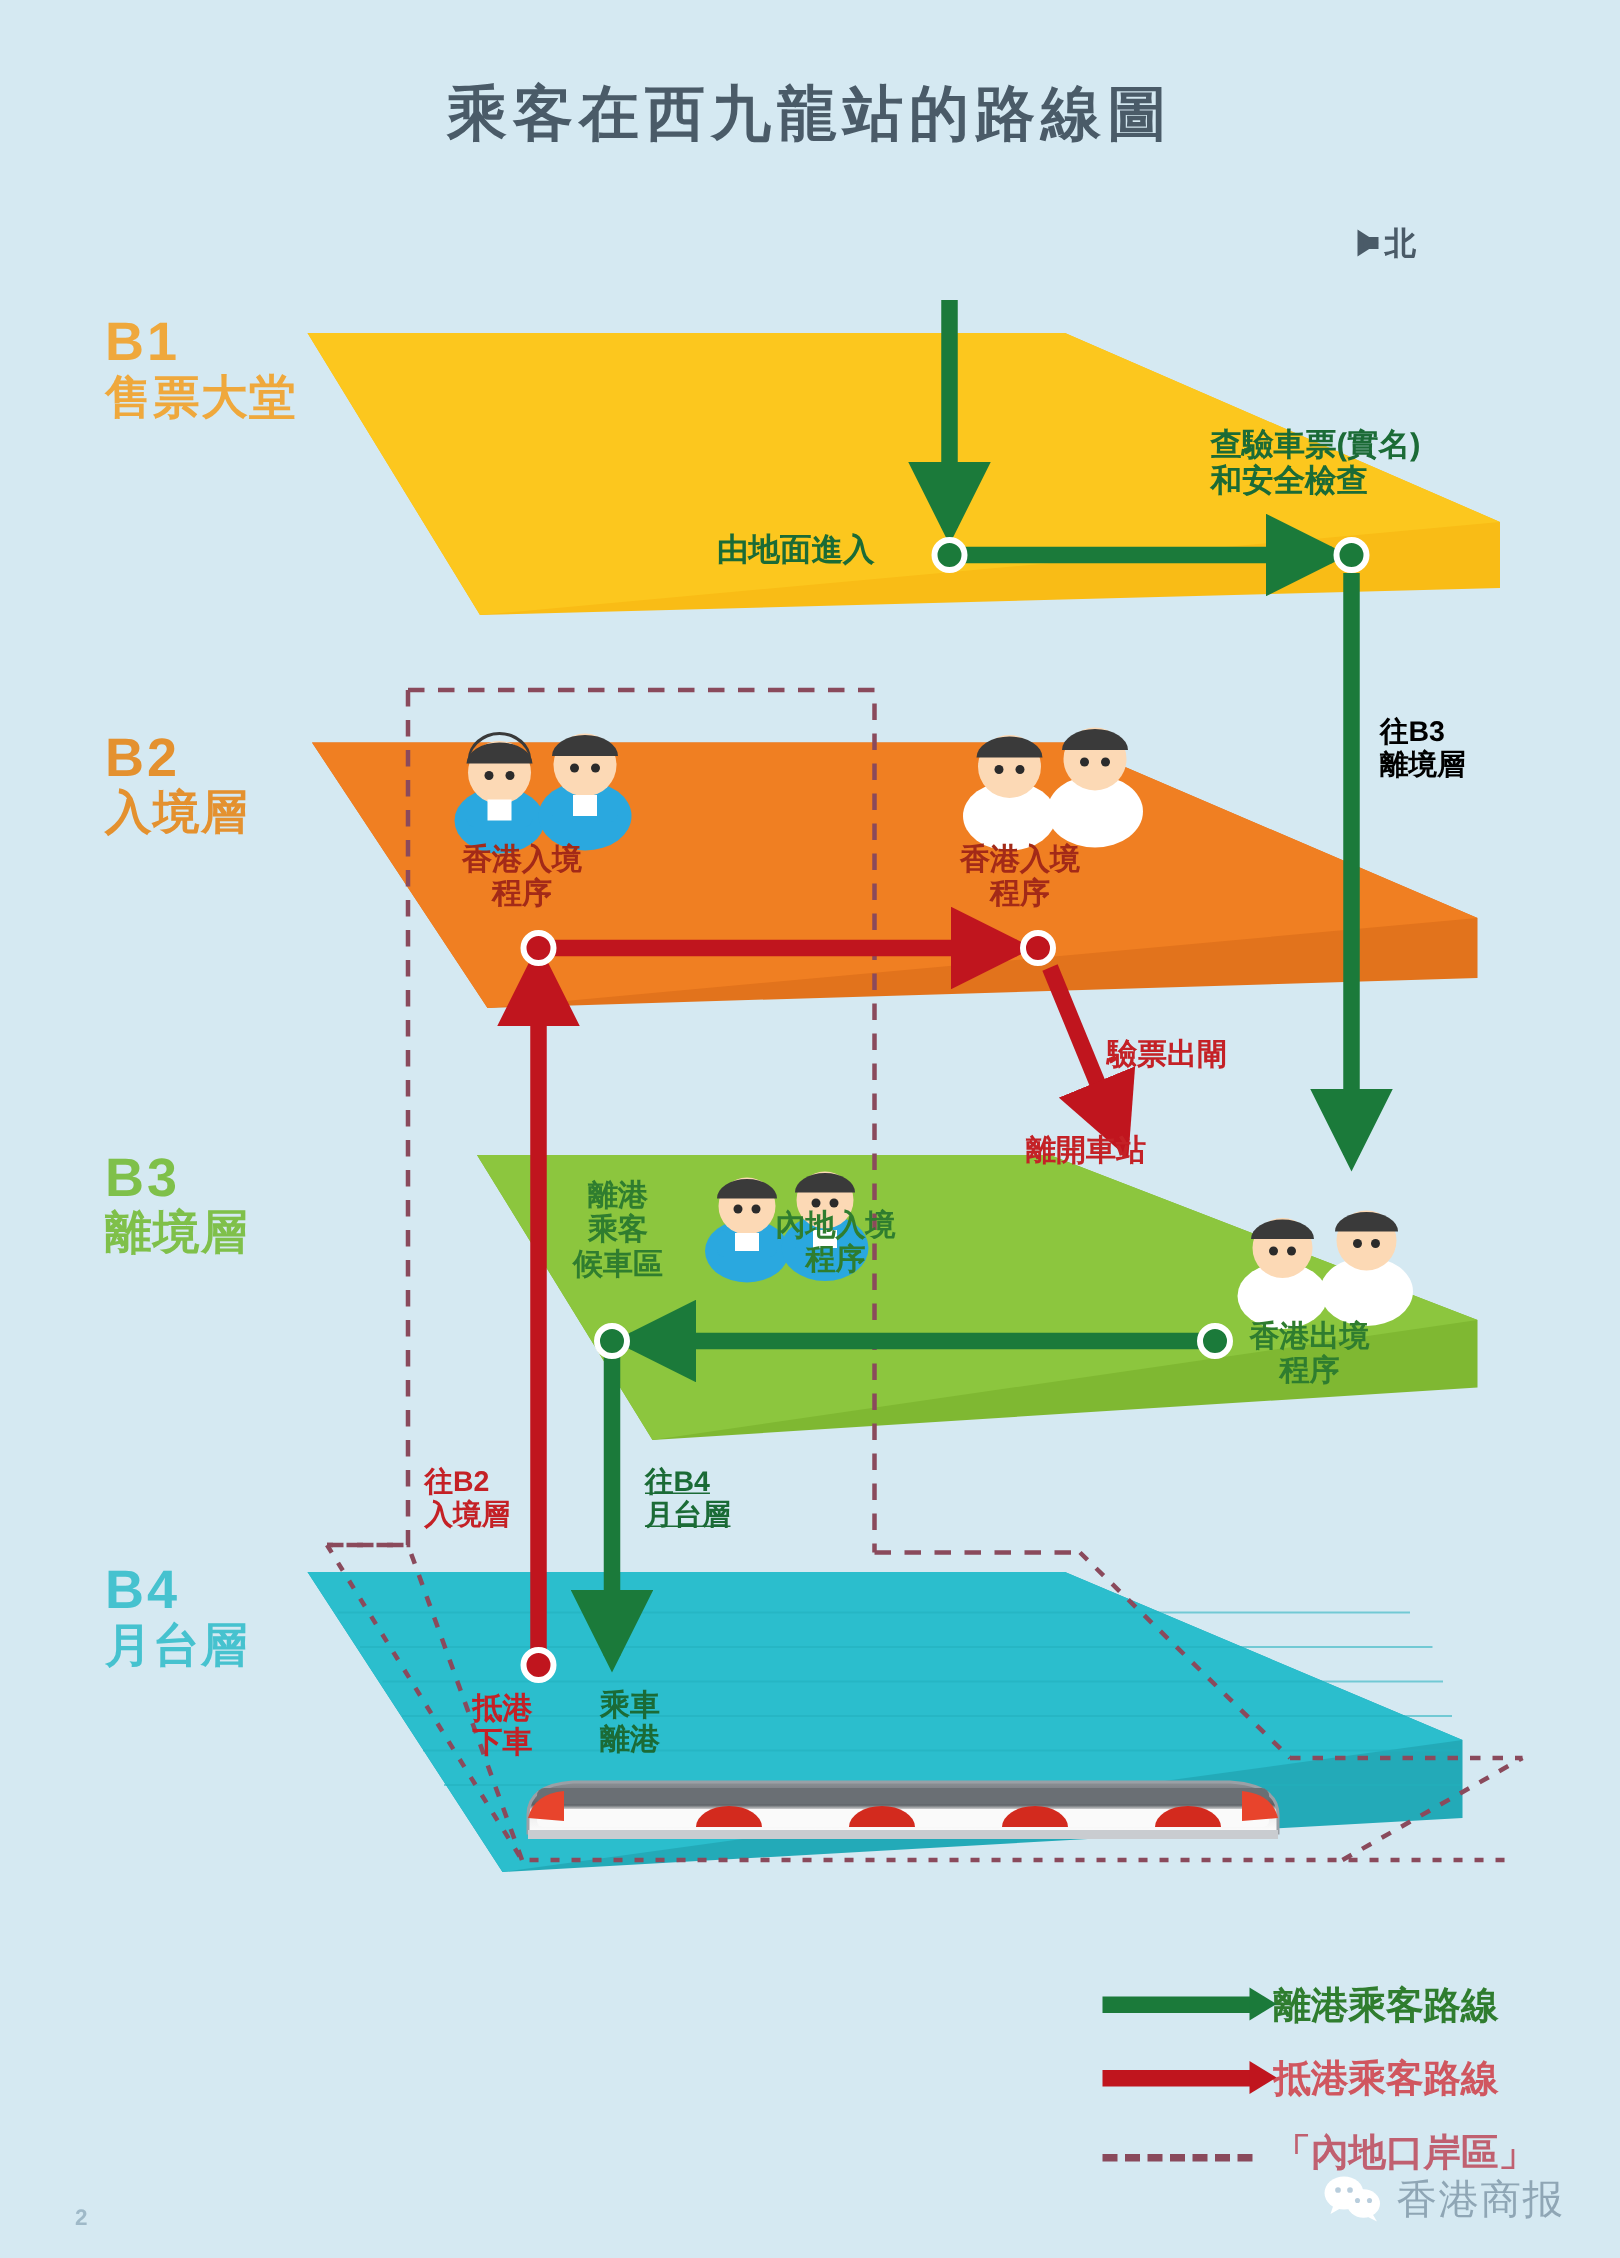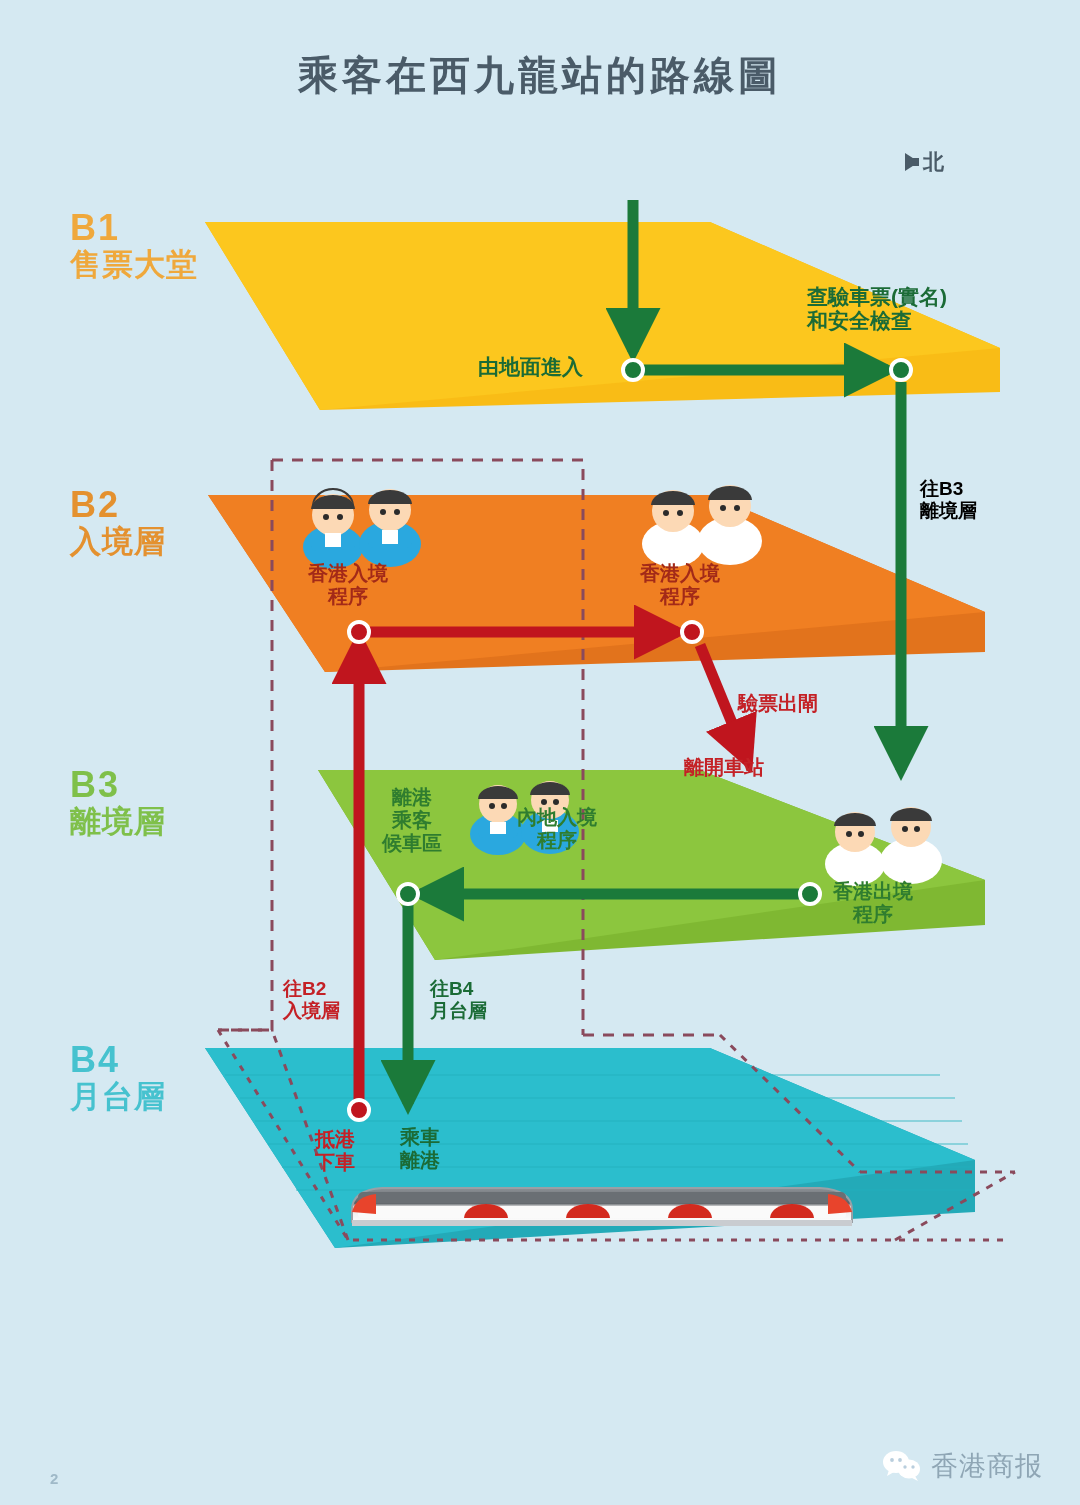--- a/index.html
+++ b/index.html
@@ -54,21 +54,21 @@
   .t-mld-exit{left:308px;top:562px;font-size:20px;color:#a32a18;text-align:center;}
   .t-hk-entry{left:640px;top:562px;font-size:20px;color:#a32a18;text-align:center;}
   .t-ticketout{left:738px;top:692px;font-size:20px;color:#c42126;}
   .t-leave{left:684px;top:756px;font-size:20px;color:#c42126;}
 
   .t-waiting{left:382px;top:786px;font-size:20px;color:#2f7d2f;text-align:center;}
   .t-mld-entry{left:470px;top:806px;font-size:20px;color:#2f7d2f;text-align:center;margin-left:47px;}
   .t-hk-exit{left:833px;top:880px;font-size:20px;color:#2f7d2f;text-align:center;}
 
   .t-tob2{left:283px;top:978px;font-size:19px;color:#c42126;}
-  .t-tob4{left:430px;top:978px;font-size:19px;color:#1b6b36;}
+  .t-tob4{left:430px;top:978px;font-size:19px;color:#1b6b36;text-decoration:underline;}
 
   .t-arrive{left:315px;top:1128px;font-size:20px;color:#c42126;text-align:right;}
   .t-board{left:400px;top:1126px;font-size:20px;color:#1b6b36;text-align:center;}
 
   
   #legend{left:735px;top:1320px;display:flex;flex-direction:column;gap:16px;}
   .lg-row{display:flex;align-items:center;gap:14px;}
   .lg-line{width:100px;height:11px;position:relative;}
   .lg-line.solid-g{background:#1b7a3a;}
   .lg-line.solid-r{background:#c0151e;}
@@ -337,20 +337,34 @@
   <div class="abs nd t-tob2">往B2
 入境層</div>
   <div class="abs nd t-tob4">往B4
 月台層</div>
 
   <div class="abs nd t-arrive">抵港
 下車</div>
   <div class="abs nd t-board">乘車
 離港</div>
 
+  <div class="abs" id="legend">
+    <div class="lg-row">
+      <span class="lg-line solid-g"></span>
+      <span class="lg-text g">離港乘客路線</span>
+    </div>
+    <div class="lg-row">
+      <span class="lg-line solid-r"></span>
+      <span class="lg-text r">抵港乘客路線</span>
+    </div>
+    <div class="lg-row">
+      <span class="lg-line dashed"></span>
+      <span class="lg-text d">「內地口岸區」</span>
+    </div>
+  </div>
 
   <div class="abs" id="brand">
     <svg width="40" height="32" viewBox="0 0 40 32">
       <ellipse cx="14" cy="12" rx="13" ry="11" fill="#ffffff"></ellipse>
       <path d="M7,20 L5,26 L12,22 Z" fill="#ffffff"></path>
       <ellipse cx="27" cy="19" rx="11" ry="9.5" fill="#ffffff"></ellipse>
       <path d="M33,26 L36,31 L30,28 Z" fill="#ffffff"></path>
       <circle cx="10" cy="10" r="1.9" fill="#b9cedd"></circle>
       <circle cx="18" cy="10" r="1.9" fill="#b9cedd"></circle>
       <circle cx="23" cy="17" r="1.7" fill="#b9cedd"></circle>

